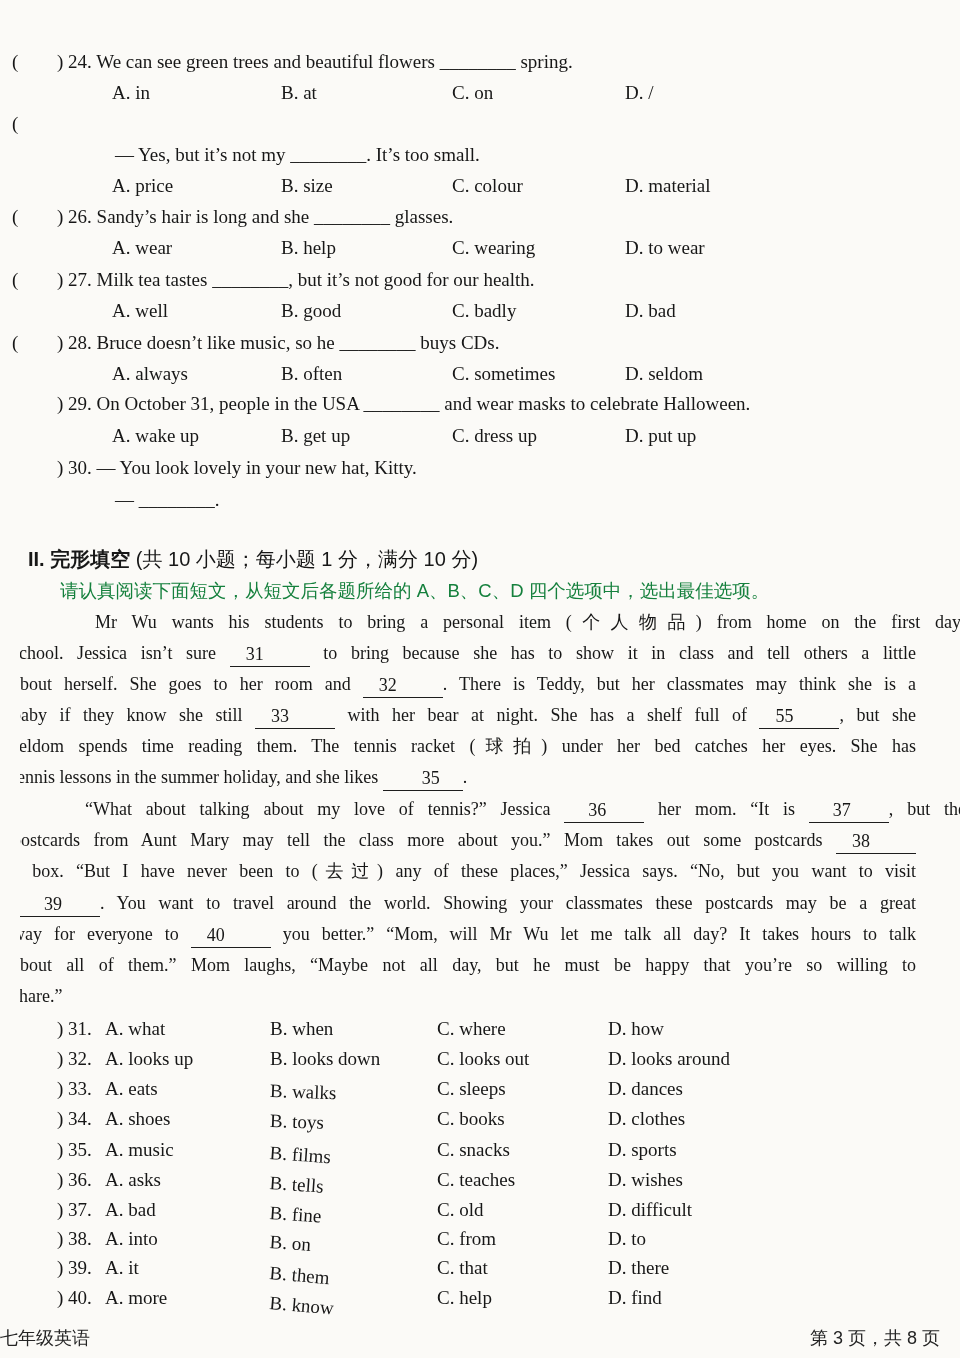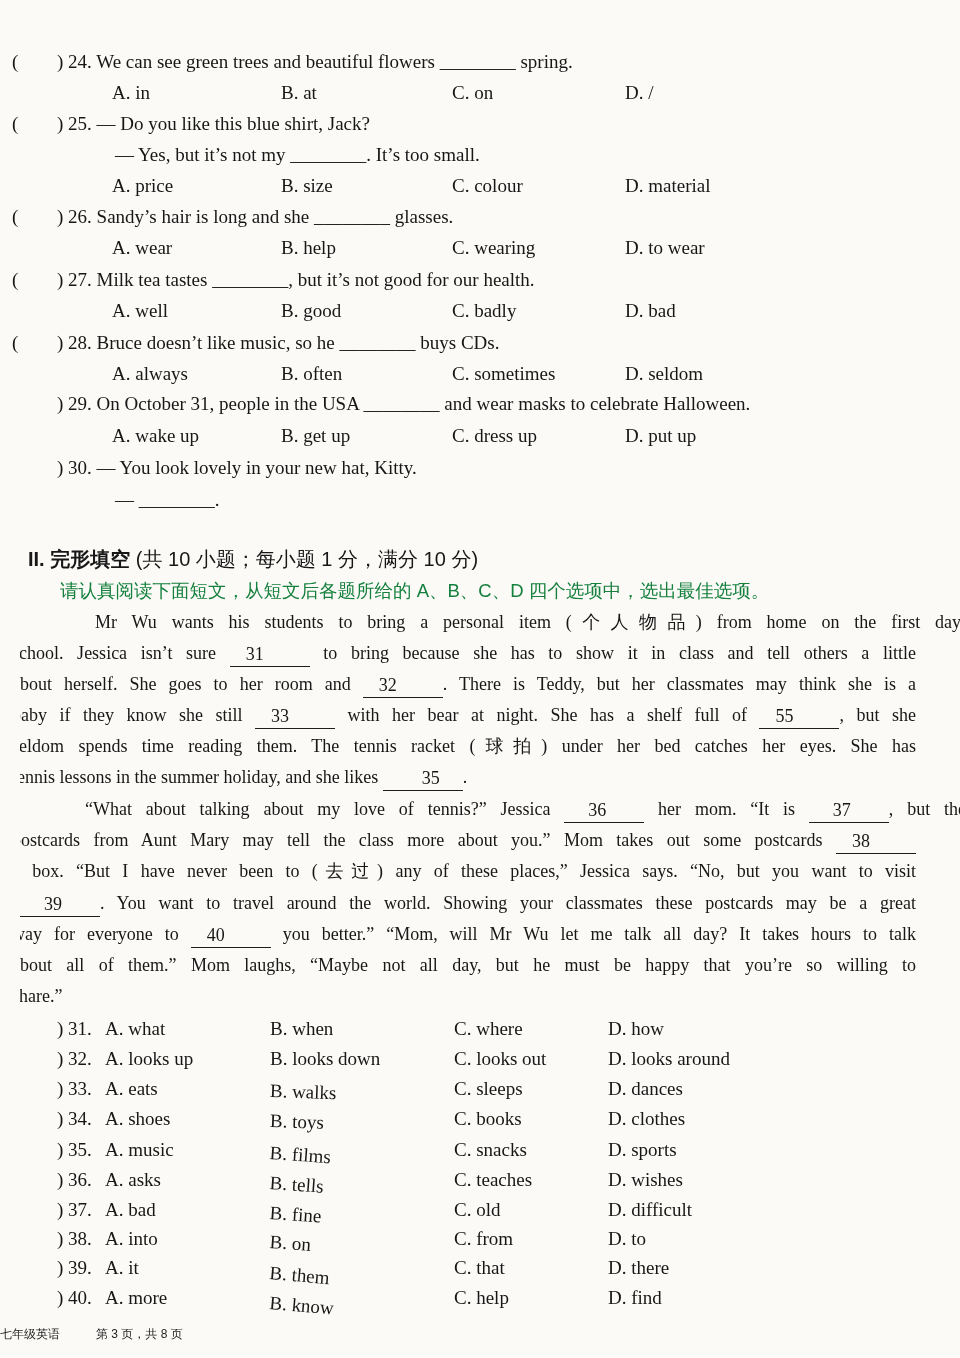--- a/index.html
+++ b/index.html
@@ -15,60 +15,59 @@
   .stem{position:absolute;left:57px;top:0;}
   .cont{position:absolute;left:115px;top:0;}
   .oA{position:absolute;left:112px;}
   .oB{position:absolute;left:281px;}
   .oC{position:absolute;left:452px;}
   .oD{position:absolute;left:625px;}
   
   .cnum{position:absolute;left:57px;}
   .cA{position:absolute;left:105px;}
   .cB{position:absolute;left:270px;transform-origin:left center;display:inline-block;}
-  .cC{position:absolute;left:437px;margin-left:17px;}
+  .cC{position:absolute;left:437px;}
   .cD{position:absolute;left:608px;}
   .tilt1 .cB{transform:rotate(2deg) translateY(2px);}
   .tilt2 .cB{transform:rotate(4deg) translateY(3px);}
   .tilt3 .cB{transform:rotate(5deg) translateY(5px);}
   .edgemark{position:absolute;left:0;top:2px;width:5px;overflow:hidden;text-indent:-8px;color:#4a4a4a;}
   
   .heading{position:absolute;left:28px;width:930px;font-size:20px;white-space:nowrap;
     font-family:"Liberation Sans","DejaVu Sans",sans-serif;}
   .heading .bold{font-weight:bold;}
   .instruction{position:absolute;left:60px;width:900px;font-size:18.5px;white-space:nowrap;
     font-family:"Liberation Sans","DejaVu Sans",sans-serif;color:#15803d;}
   
   .pline{position:absolute;left:20px;width:896px;height:27px;line-height:27px;font-size:18px;overflow:hidden;}
   .pline.just{text-align:justify;text-align-last:justify;}
   .pline.clip{text-indent:-8px;}
   .blank{display:inline-block;min-width:56px;text-align:center;border-bottom:1.5px solid #1d1d1d;
     line-height:20px;height:22px;vertical-align:bottom;padding-left:24px;}
-  .footer{position:absolute;top:1326px;left:0;width:940px;display:flex;justify-content:flex-start;gap:36px;
-    font-size:12px;color:#242424;font-family:"Liberation Sans","DejaVu Sans",sans-serif;}
+  .footer{position:absolute;top:1326px;left:0;width:940px;display:flex;justify-content:space-between;gap:46px;
+    font-size:18px;color:#242424;font-family:"Liberation Sans","DejaVu Sans",sans-serif;}
 </style>
 </head>
 <body>
 
 <div class="page">
 
   <div class="row" style="top:48px">
     <span class="paren">(</span>
     <span class="stem">) 24. We can see green trees and beautiful flowers ________ spring.</span>
   </div>
   <div class="row" style="top:79px">
     <span class="oA">A. in</span>
     <span class="oB">B. at</span>
     <span class="oC">C. on</span>
     <span class="oD">D. /</span>
   </div>
 
   <div class="row" style="top:110px">
     <span class="paren">(</span>
-    <span class="stem">) 25. — Do you like this blue shirt, Jack?</span>
   </div>
   <div class="row" style="top:141px">
     <span class="cont">— Yes, but it’s not my ________. It’s too small.</span>
   </div>
   <div class="row" style="top:172px">
     <span class="oA">A. price</span>
     <span class="oB">B. size</span>
     <span class="oC">C. colour</span>
     <span class="oD">D. material</span>
   </div>

